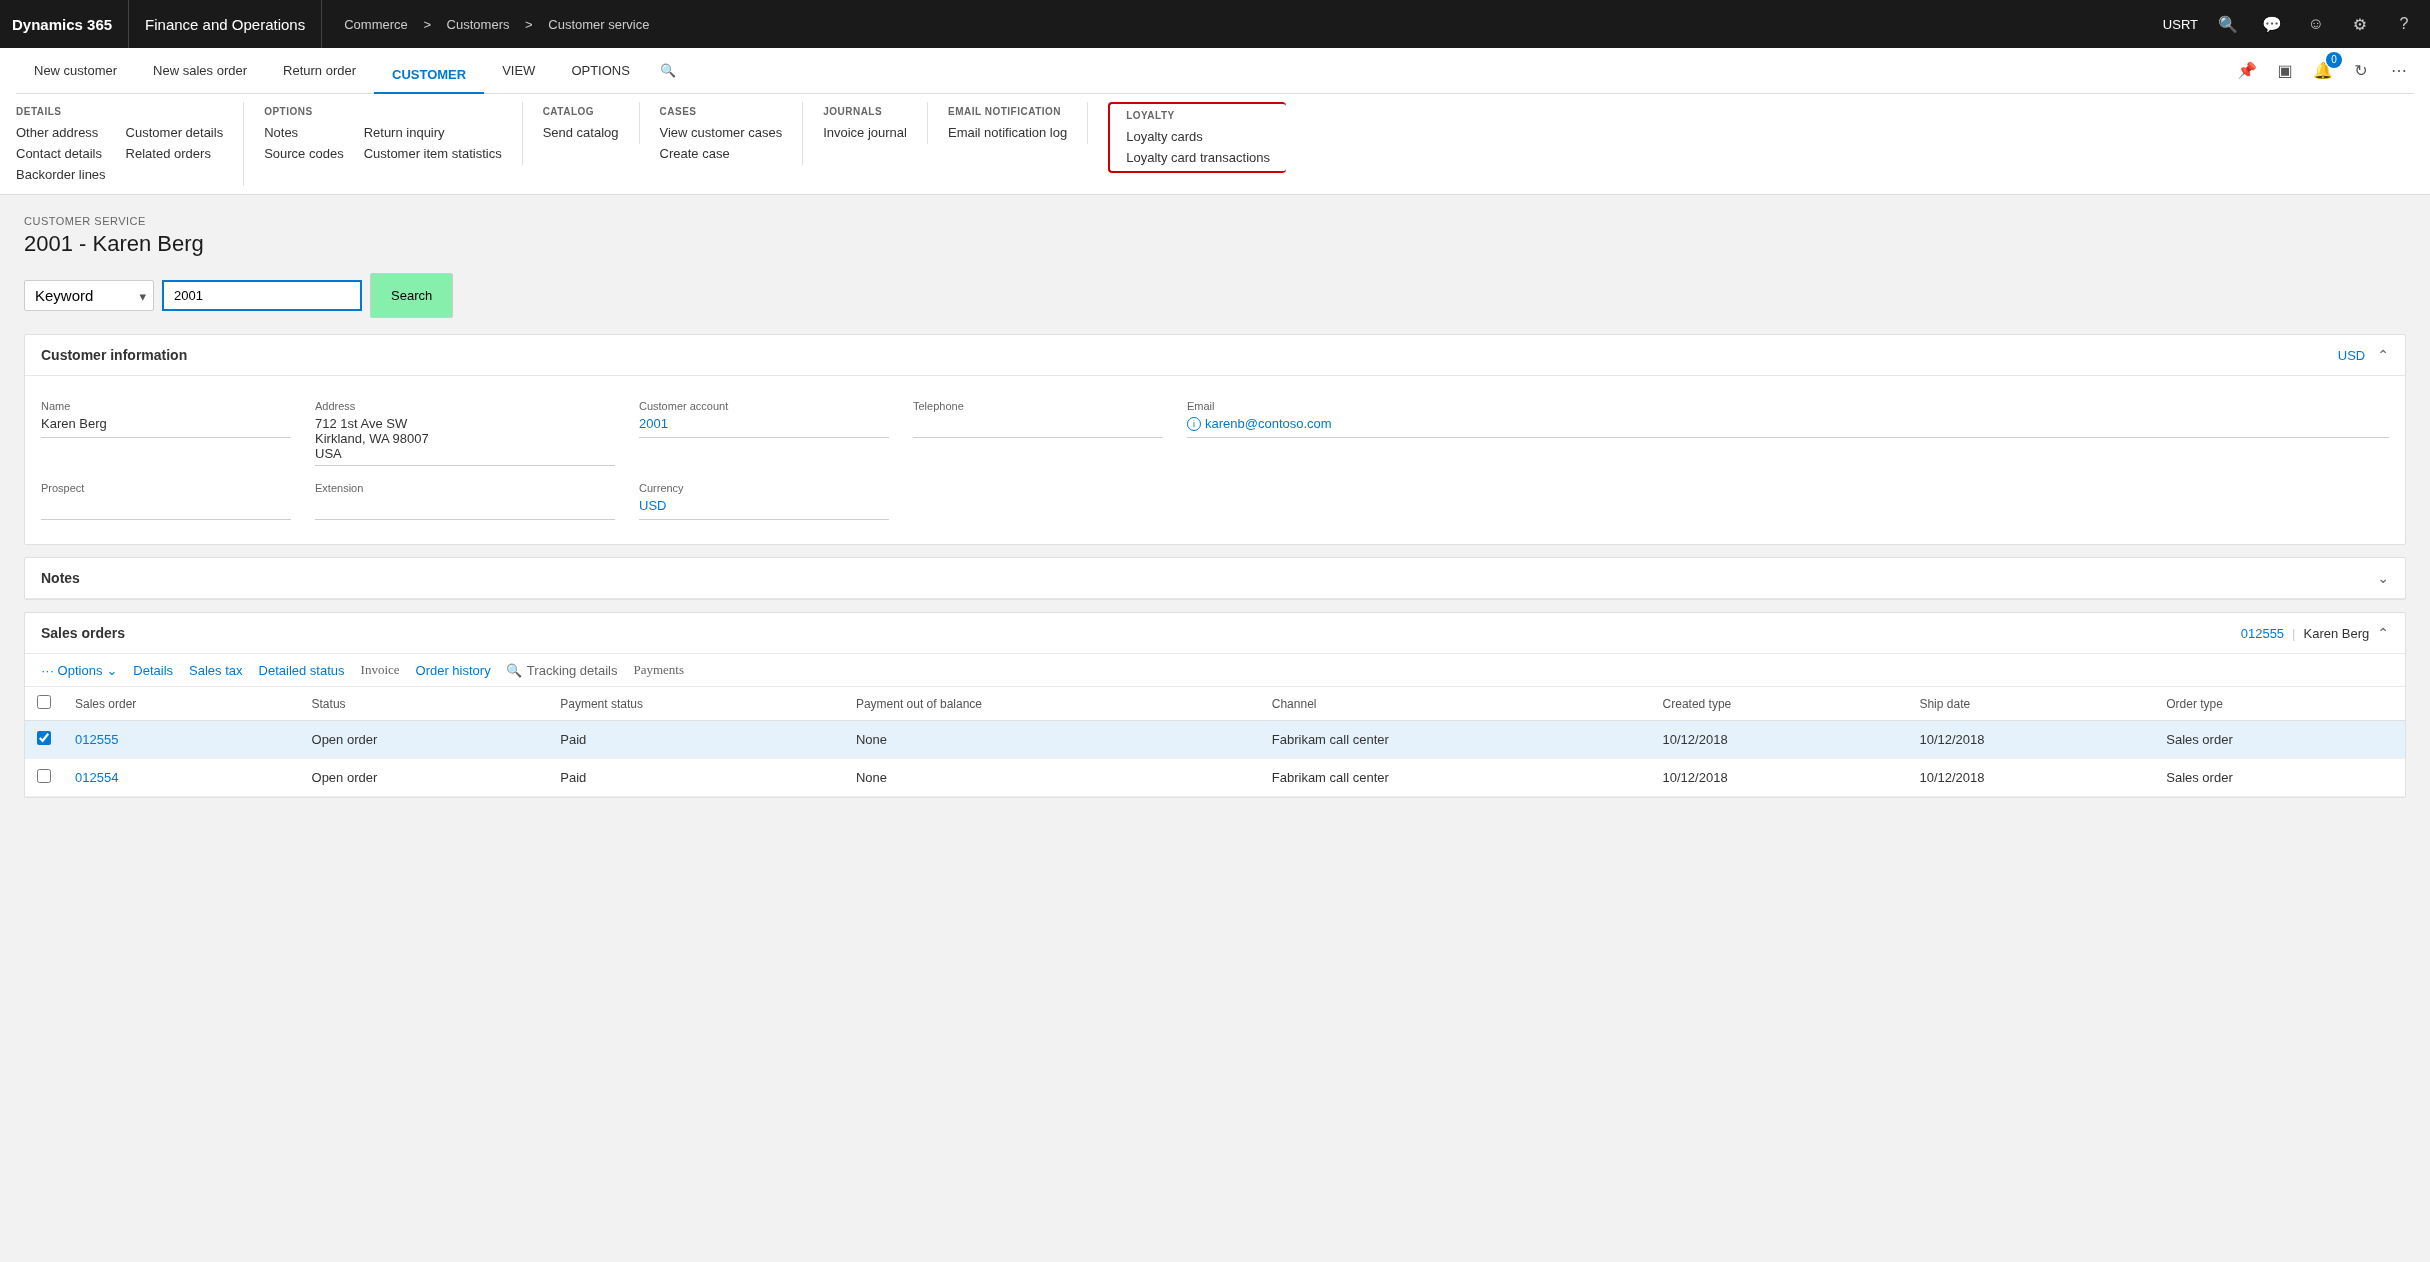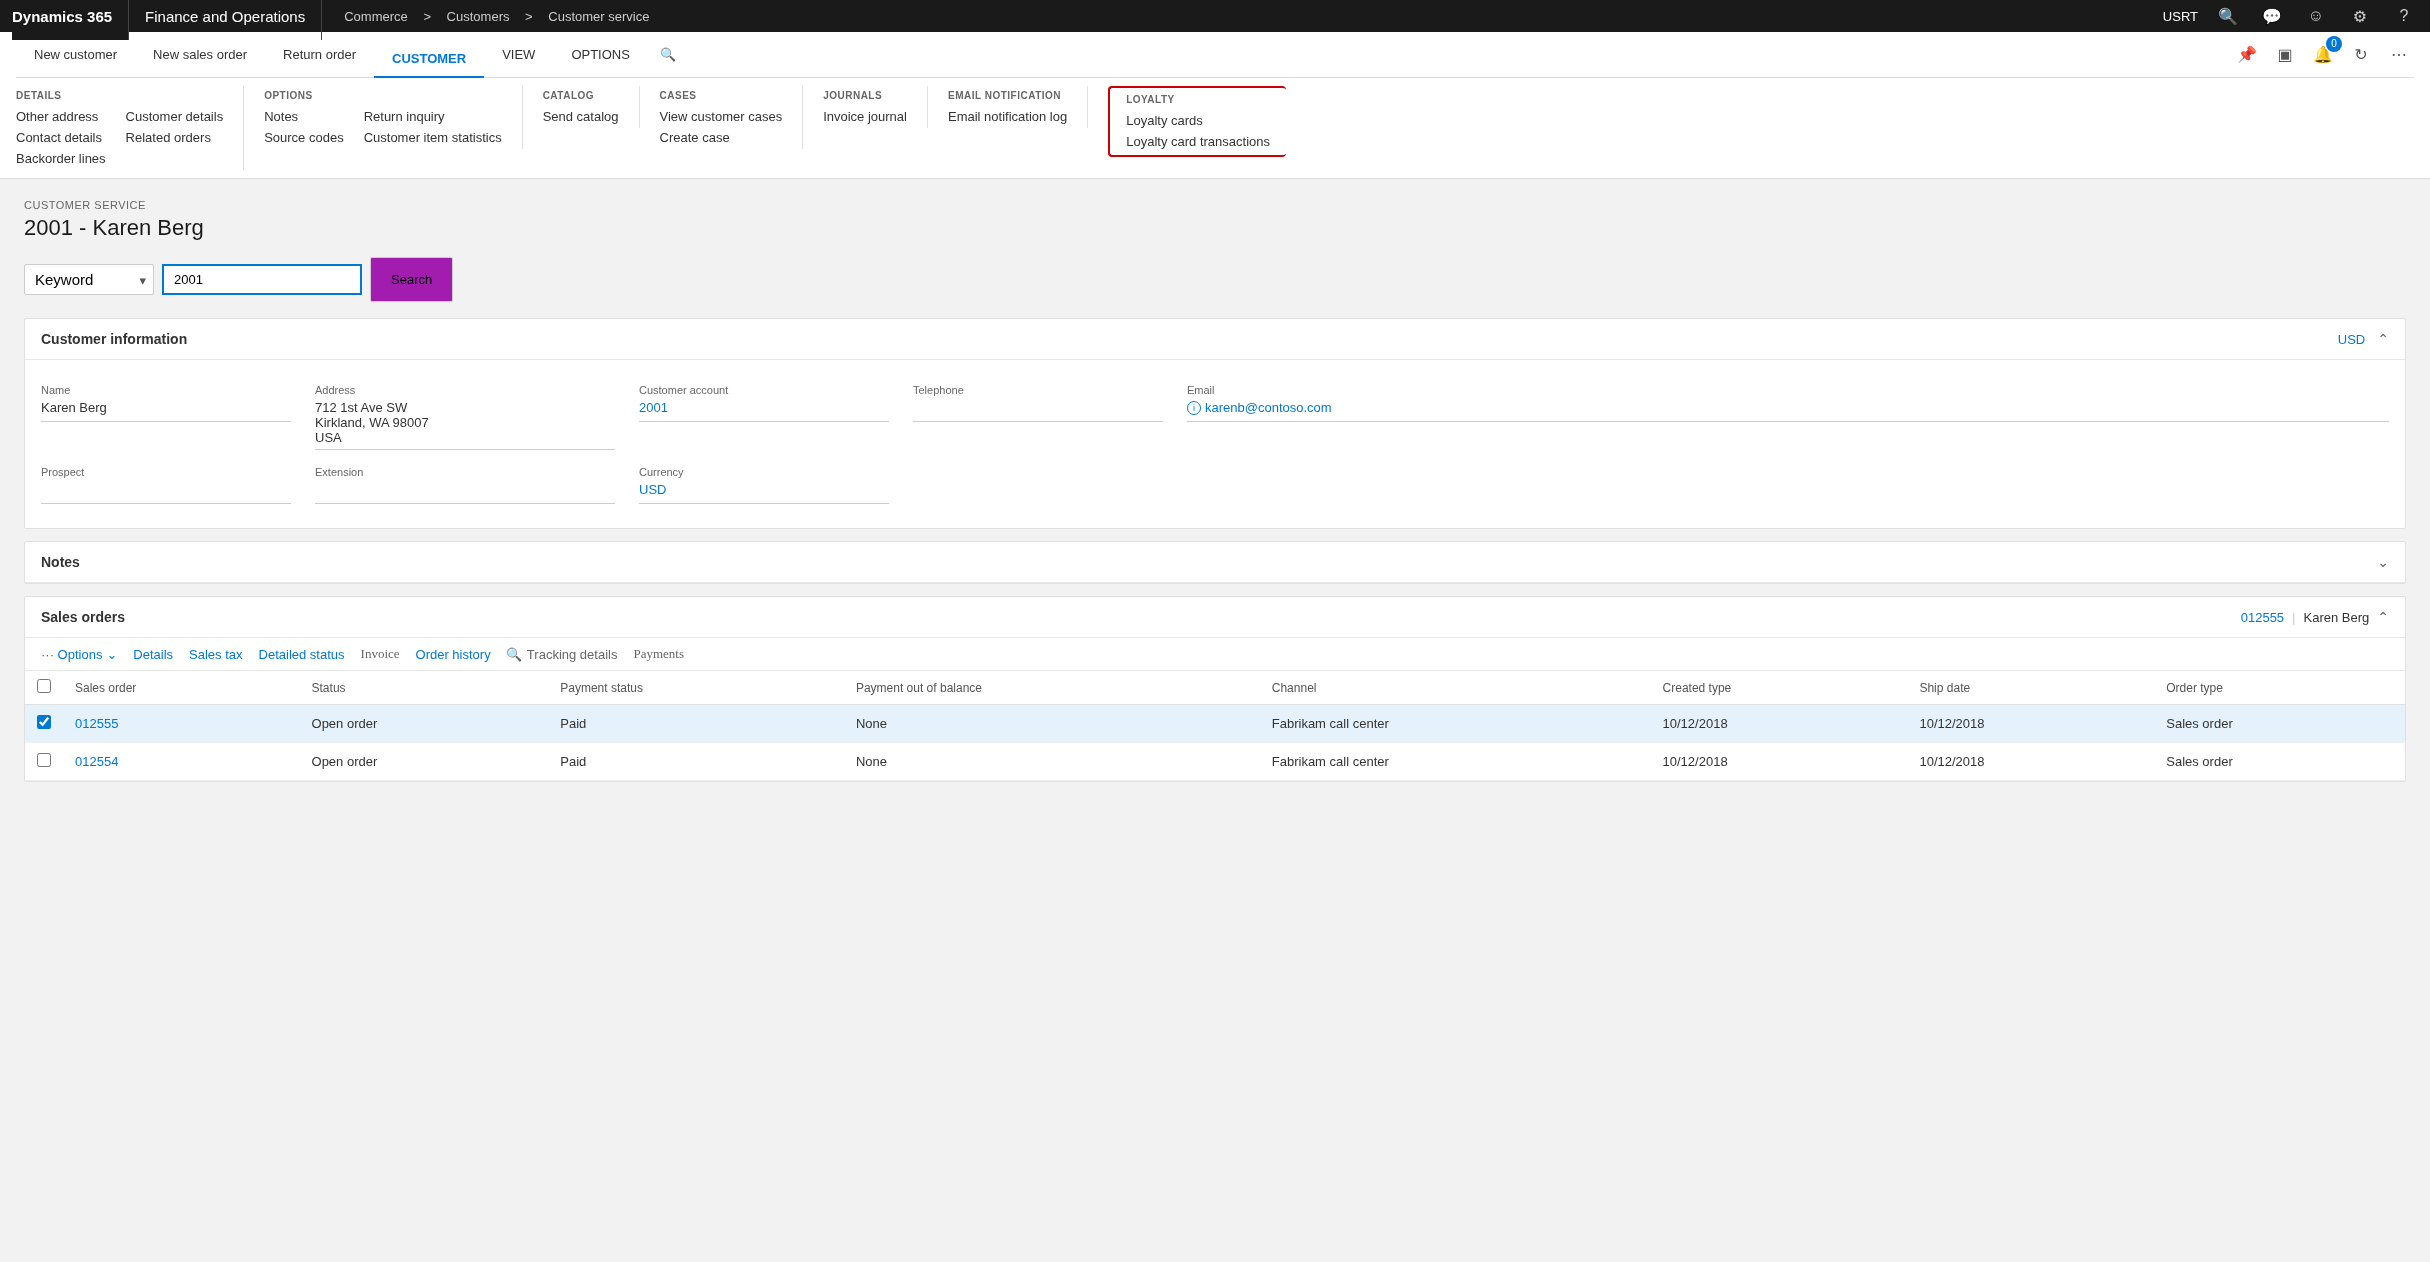--- a/index.html
+++ b/index.html
@@ -4,21 +4,21 @@
   <style>
     * { box-sizing: border-box; margin: 0; padding: 0; }
     body { font-family: 'Segoe UI', Arial, sans-serif; font-size: 13px; background: #f2f2f2; color: #333; }
 
     
     .top-nav {
       display: flex;
       align-items: center;
       background: #1a1a1a;
       color: #fff;
-      height: 32px;
+      height: 48px;
       padding: 0 12px;
     }
     .top-nav-brand {
       display: flex;
       align-items: center;
       gap: 0;
     }
     .brand-dynamics {
       background: #1a1a1a;
       color: #fff;
@@ -216,21 +216,21 @@
       color: #555;
     }
     .search-input {
       border: 2px solid #0078d4;
       padding: 6px 10px;
       font-size: 13px;
       min-width: 120px;
       outline: none;
     }
     .search-button {
-      background: #a21caf;
+      background: #86efac;
       border: 1px solid #ccc;
       padding: 14px 20px;
       font-size: 13px;
       cursor: pointer;
       border-radius: 2px;
     }
 
     
     .section-card {
       background: #fff;

